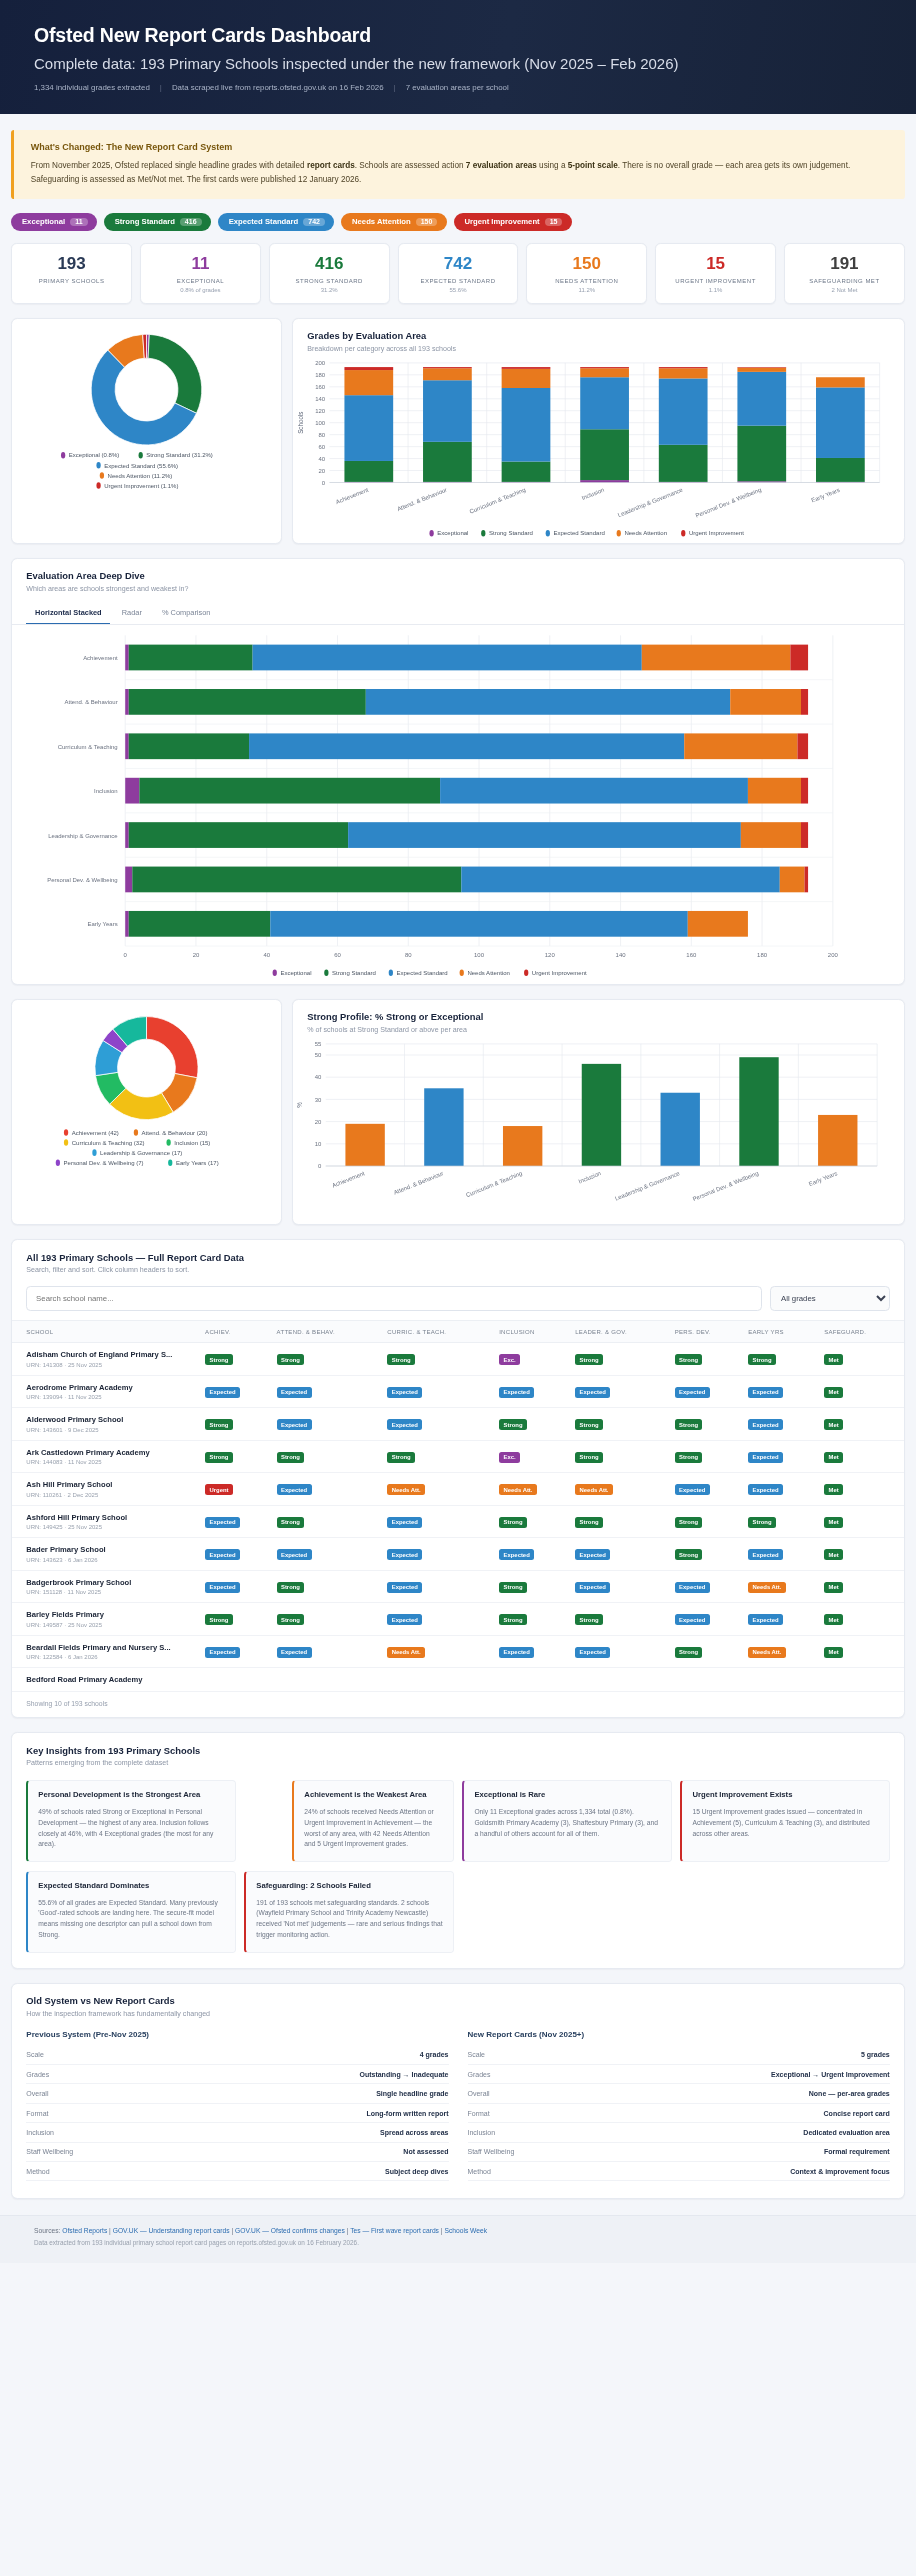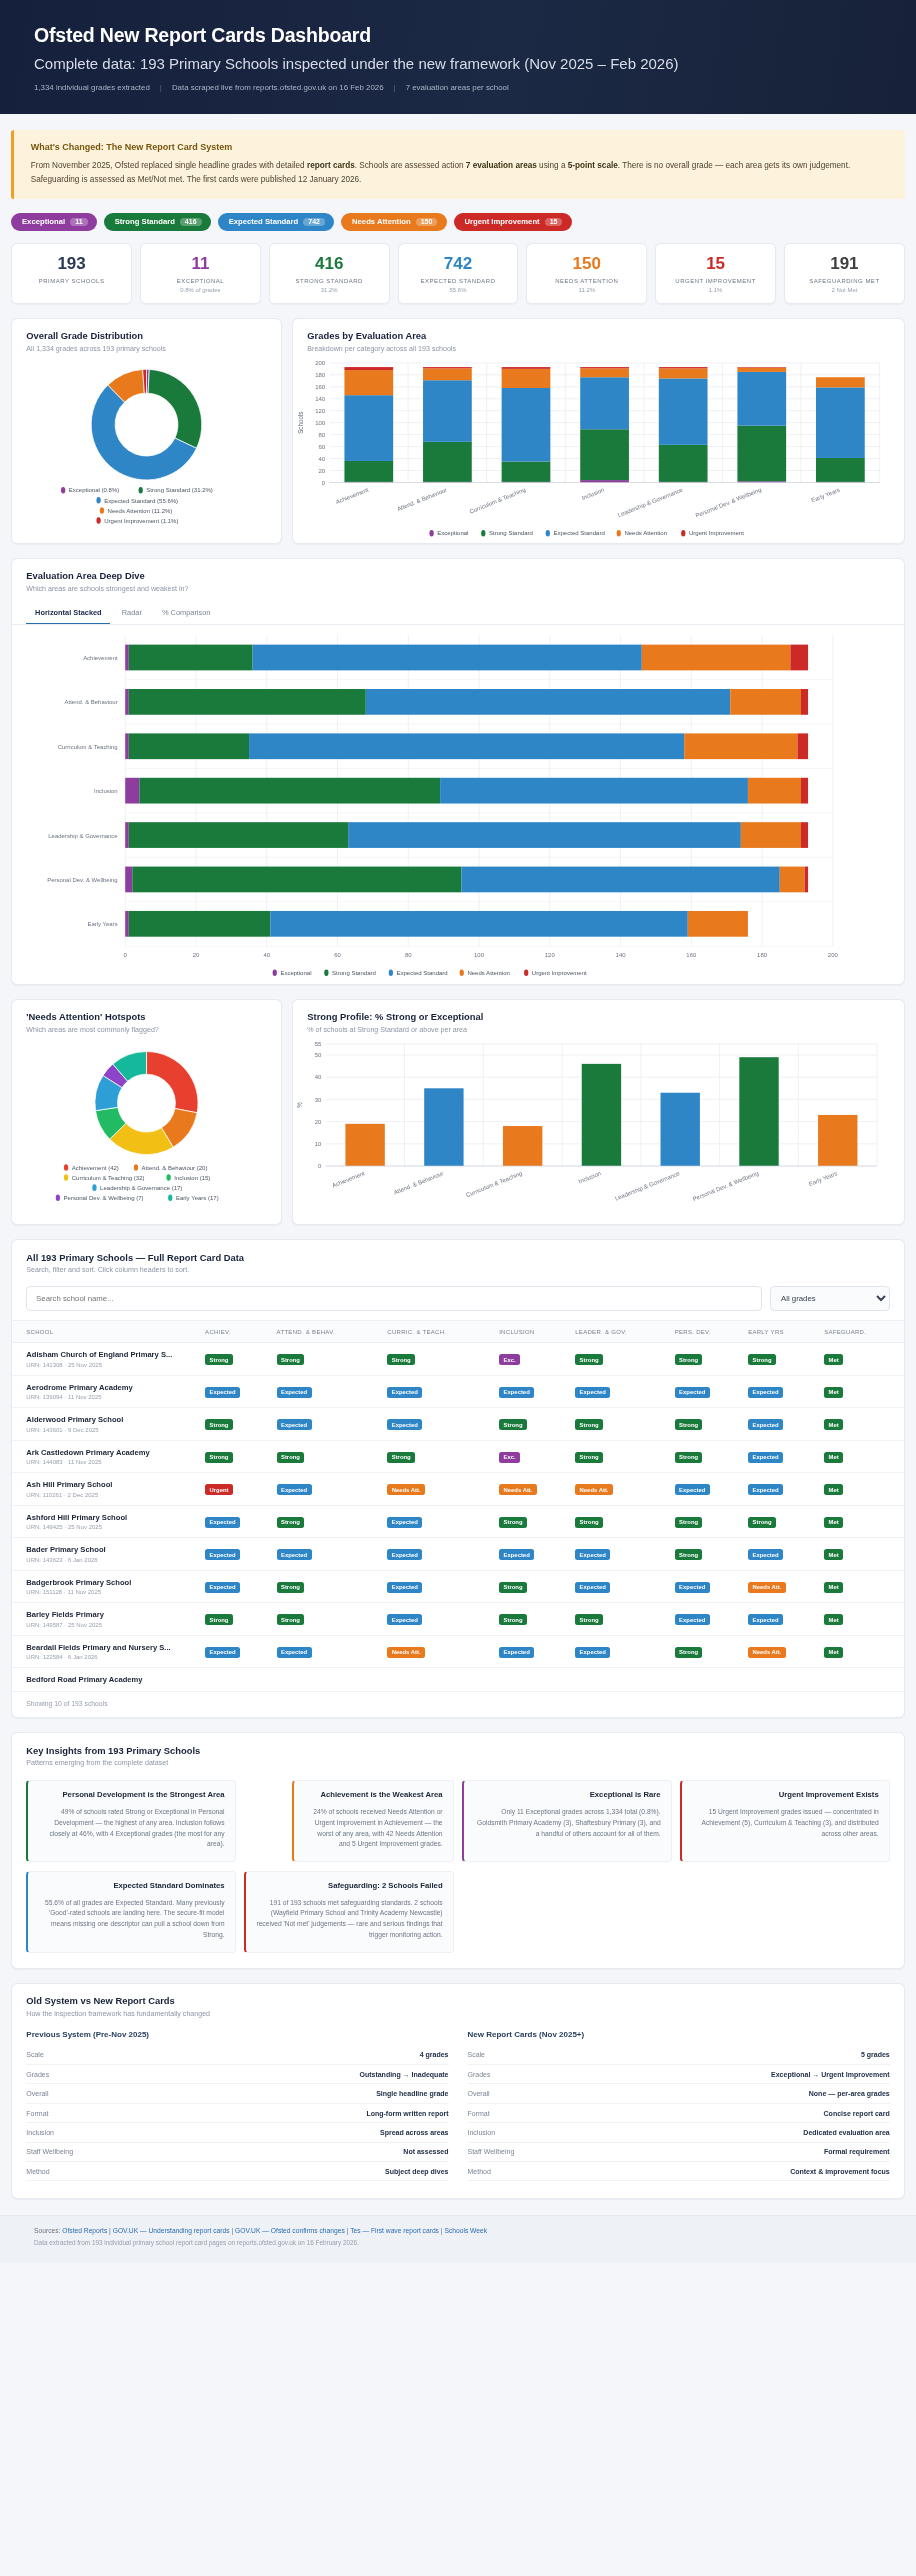--- a/index.html
+++ b/index.html
@@ -96,21 +96,21 @@
   tbody td:first-child { padding-left: 14px; }
   .sch-name { font-size: 7.6px; font-weight:700; color:#1b2436; }
   .sch-urn { margin-top: 2.5px; font-size: 6px; color:#99a1ae; }
   .badge {
     display:inline-block; color:#fff; font-size:5.9px; font-weight:700;
     border-radius:2.5px; padding: 2.5px 4.4px; white-space:nowrap;
   }
   .tbl-foot { padding: 8.2px 14px 10px 14px; font-size: 6.8px; color:#959ead;}
 
   
-  .ins-grid { display:grid; grid-template-columns: repeat(4,1fr); gap:8.8px; padding: 11.3px 14px 15px 14px; text-align: right;}
+  .ins-grid { display:grid; grid-template-columns: repeat(4,1fr); gap:8.8px; padding: 11.3px 14px 15px 14px;}
   .ins {
     background:#fafbfd; border:0.6px solid #edf0f5; border-left-width:2.5px; border-left-style:solid;
     border-radius:3.8px; padding: 9.4px 10px 10.7px 10px;
   }
   .ins h4 { font-size: 7.7px; font-weight:700; color:#1b2436; line-height:1.4;}
   .ins p { margin-top:5.7px; font-size: 6.7px; color:#6c7585; line-height:1.62;}
 
   
   .cmp-grid { display:grid; grid-template-columns: 1fr 1fr; gap: 19px; padding: 11.3px 14px 16.4px 14px;}
   .cmp h3 { font-size: 8px; font-weight:700; color:#29405f; padding-bottom:6.3px;}
@@ -201,24 +201,20 @@
     </div>
     <div class="stat">
       <div class="num" style="color:#404040">191</div>
       <div class="lbl">Safeguarding Met</div>
       <div class="sub">2 Not Met</div>
     </div>
   </div>
 
 <div class="grid2">
   <div class="card">
-    <div class="card-h">
-      <h2>Overall Grade Distribution</h2>
-      <div class="csub">All 1,334 grades across 193 primary schools</div>
-    </div>
     <div id="donut-chart">
         <svg width="269" height="189" viewBox="0 0 428 300">
           <path d="M214,24 A88,88 0 0 1 218.4259221919762,24.111370401225543 L216.5147285181683,62.06327863705997 A50,50 0 0 0 214,62 Z" fill="#8e3c9e" stroke="#fff" stroke-width="1.2"></path>
           <path d="M218.4259221919762,24.111370401225543 A88,88 0 0 1 293.5492089446574,149.62875703872288 L259.1984141731008,133.37997559018345 A50,50 0 0 0 216.5147285181683,62.06327863705997 Z" fill="#1a7a3c" stroke="#fff" stroke-width="1.2"></path>
           <path d="M293.5492089446574,149.62875703872288 A88,88 0 1 1 152.51272251299173,49.04513754096793 L179.06404688238166,76.23019178464087 A50,50 0 1 0 259.1984141731008,133.37997559018345 Z" fill="#2e86c7" stroke="#fff" stroke-width="1.2"></path>
           <path d="M152.51272251299173,49.04513754096793 A88,88 0 0 1 207.916644075659,24.21052010236201 L210.5435477702608,62.11961369452387 A50,50 0 0 0 179.06404688238166,76.23019178464087 Z" fill="#e8791d" stroke="#fff" stroke-width="1.2"></path>
           <path d="M207.916644075659,24.21052010236201 A88,88 0 0 1 214.00000000000006,24 L214.00000000000003,62 A50,50 0 0 0 210.5435477702608,62.11961369452387 Z" fill="#cc2a27" stroke="#fff" stroke-width="1.2"></path>
           <ellipse cx="81.35000000000002" cy="216.5" rx="3.4" ry="5.2" fill="#8e3c9e"></ellipse>
           <text x="90.35000000000002" y="220" class="leg-lbl">Exceptional (0.8%)</text>
           <ellipse cx="204.75" cy="216.5" rx="3.4" ry="5.2" fill="#1a7a3c"></ellipse>
@@ -419,24 +415,20 @@
           <text x="724" y="556" class="leg-lbl">Needs Attention</text>
           <ellipse cx="817.5" cy="552.5" rx="3.4" ry="5.2" fill="#cc2a27"></ellipse>
           <text x="826.5" y="556" class="leg-lbl">Urgent Improvement</text>
         </svg>
       </div>
   </div>
 </div>
 
 <div class="grid2">
   <div class="card">
-    <div class="card-h">
-      <h2>'Needs Attention' Hotspots</h2>
-      <div class="csub">Which areas are most commonly flagged?</div>
-    </div>
     <div id="hotspot-chart">
         <svg width="269" height="189" viewBox="0 0 428 300">
           <path d="M214,26 A82,82 0 0 1 294.5475545597525,123.36526779602944 L259.1852135335197,116.61954047094335 A46,46 0 0 0 214,62 Z" fill="#e8402f" stroke="#fff" stroke-width="1.2"></path>
           <path d="M294.5475545597525,123.36526779602944 A82,82 0 0 1 256.4782147685967,178.13986933316156 L237.82924243116398,147.3467559673833 A46,46 0 0 0 259.1852135335197,116.61954047094335 Z" fill="#e8791d" stroke="#fff" stroke-width="1.2"></path>
           <path d="M256.4782147685967,178.13986933316156 A82,82 0 0 1 155.41324027011012,165.37239392209597 L181.13425673689105,140.1845136636148 A46,46 0 0 0 237.82924243116398,147.3467559673833 Z" fill="#f2c014" stroke="#fff" stroke-width="1.2"></path>
           <path d="M155.41324027011012,165.37239392209597 A82,82 0 0 1 132.87966869703496,119.97880834211774 L168.49347268370252,114.71981931387093 A46,46 0 0 0 181.13425673689105,140.1845136636148 Z" fill="#22bb63" stroke="#fff" stroke-width="1.2"></path>
           <path d="M132.87966869703496,119.97880834211774 A82,82 0 0 1 144.7651101088348,64.06220281172227 L175.1609154269073,83.35196743096614 A46,46 0 0 0 168.49347268370252,114.71981931387093 Z" fill="#2e9ed6" stroke="#fff" stroke-width="1.2"></path>
           <path d="M144.7651101088348,64.06220281172227 A82,82 0 0 1 160.4195104728114,45.92640543655594 L183.94265221645517,73.17822744001919 A46,46 0 0 0 175.1609154269073,83.35196743096614 Z" fill="#8e44c9" stroke="#fff" stroke-width="1.2"></path>
           <path d="M160.4195104728114,45.92640543655594 A82,82 0 0 1 214.00000000000006,26 L214.00000000000003,62 A46,46 0 0 0 183.94265221645517,73.17822744001919 Z" fill="#16b89c" stroke="#fff" stroke-width="1.2"></path>
           <ellipse cx="86" cy="210.5" rx="3.4" ry="5.2" fill="#e8402f"></ellipse>

